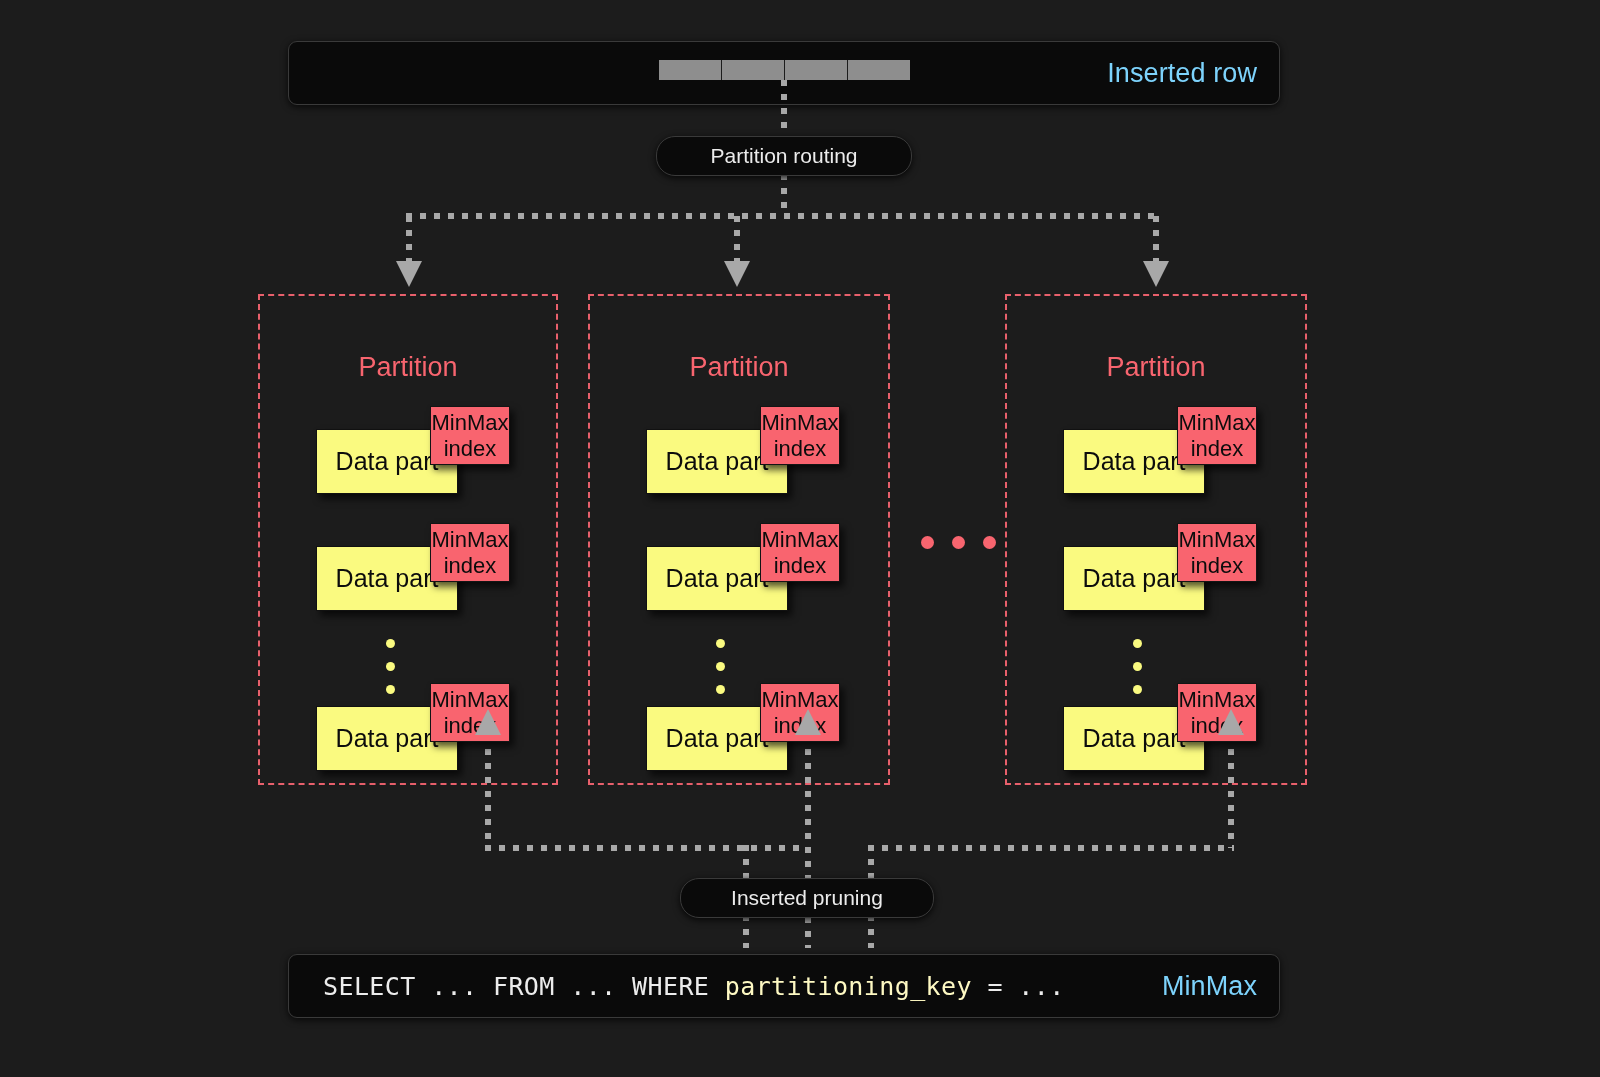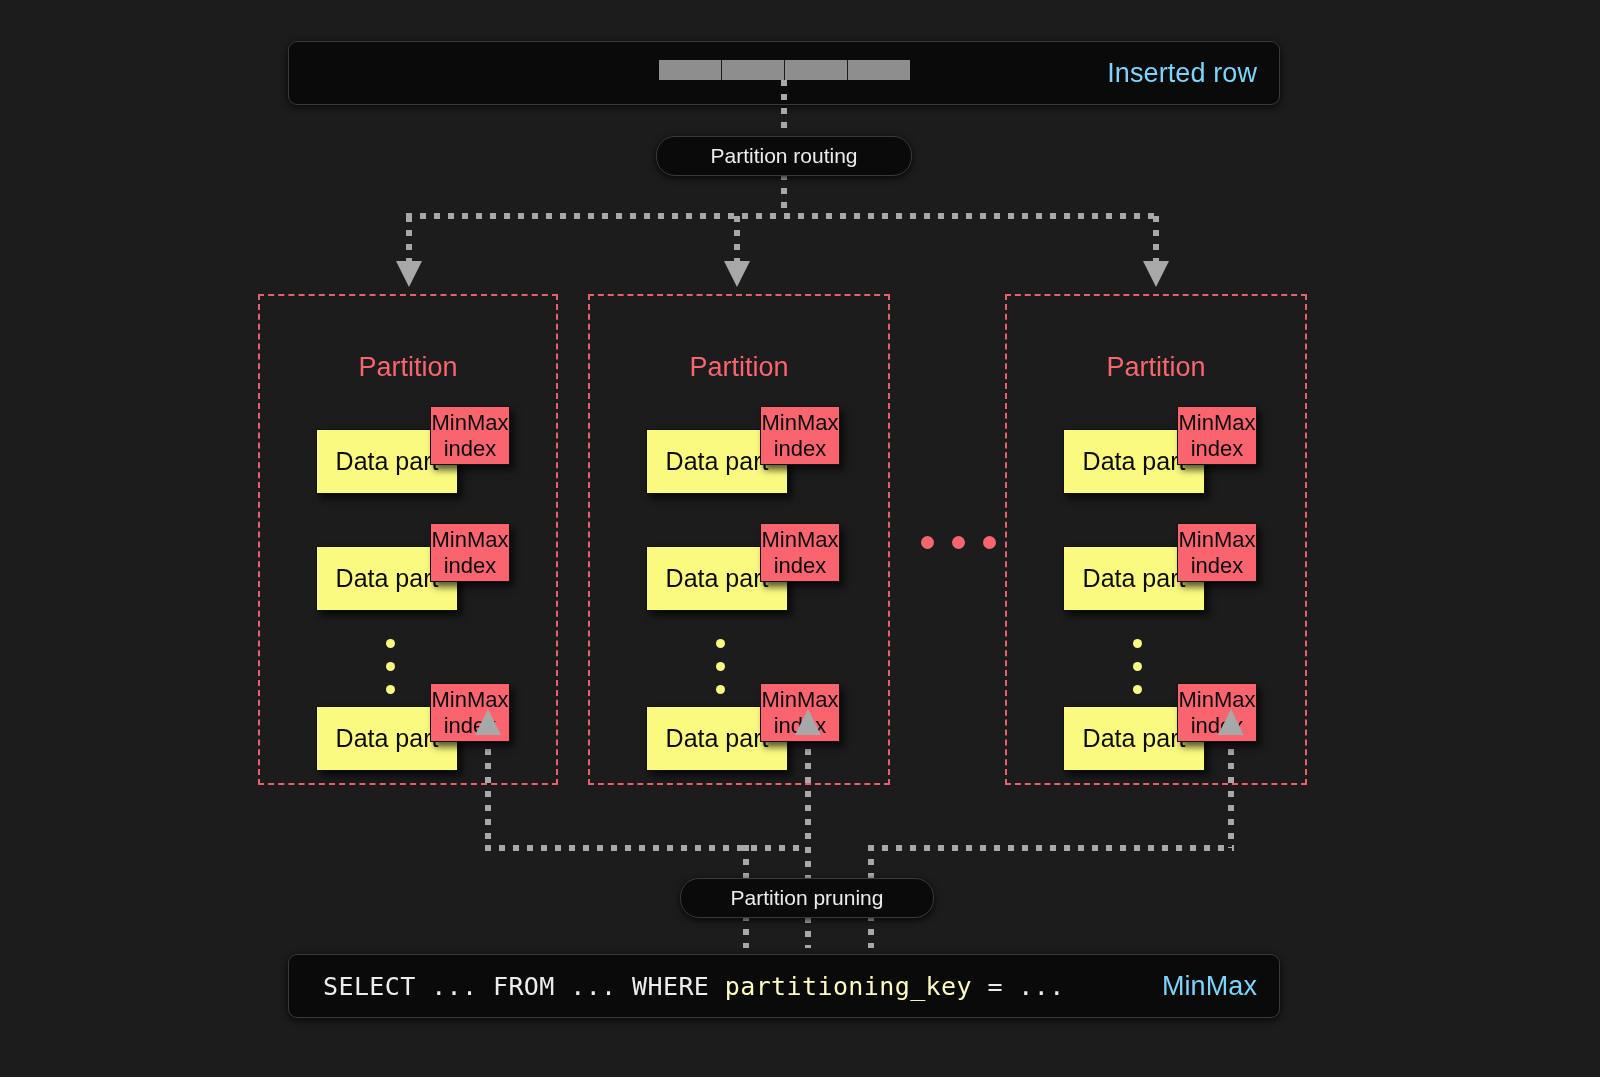--- a/index.html
+++ b/index.html
@@ -327,20 +327,20 @@
 
   <div class="arrow-up" style="left:1218px; top:709px;"></div>
   <div class="vline" style="left:1228px; top:735px; height:113px;"></div>
 
   <div class="hline" style="left:485px; top:845px; width:322px;"></div>
   <div class="hline" style="left:868px; top:845px; width:366px;"></div>
 
   <div class="vline" style="left:743px; top:845px; height:103px;"></div>
   <div class="vline" style="left:868px; top:845px; height:103px;"></div>
 
-  <div class="pill" id="pruning-pill">Partition pruning</div>
+  <div class="pill" id="pruning-pill">Inserted pruning</div>
 
   <div class="bar" id="query-bar">
     <span id="query-code"><span>SELECT ... FROM ... WHERE </span><span class="key">partitioning_key</span><span> = ...</span></span>
     <span class="bar-label">MinMax</span>
   </div>
 
 </div>
 
 </body></html>

